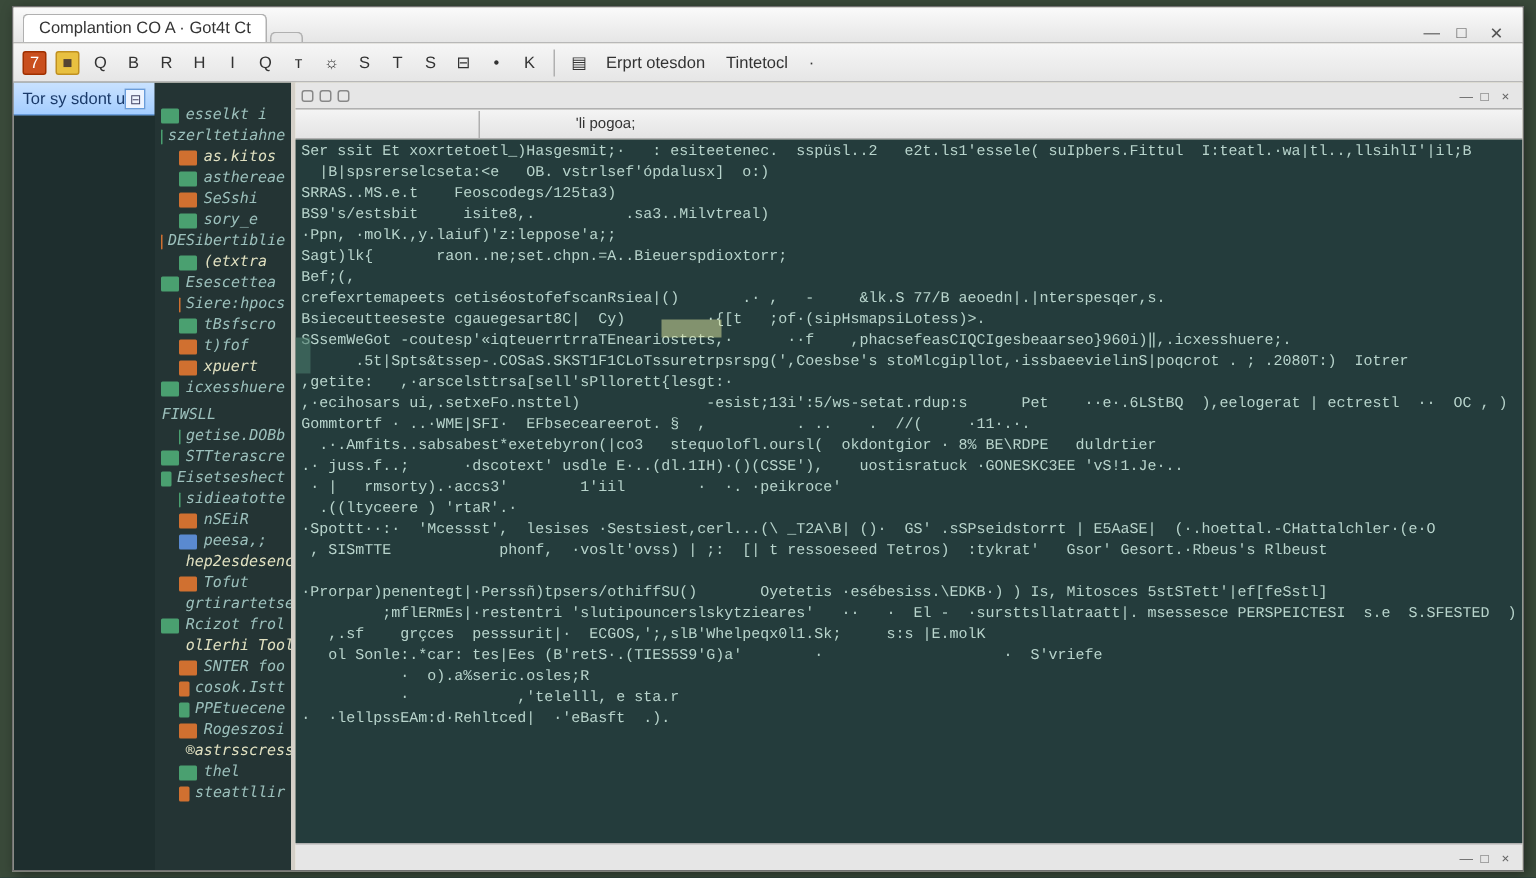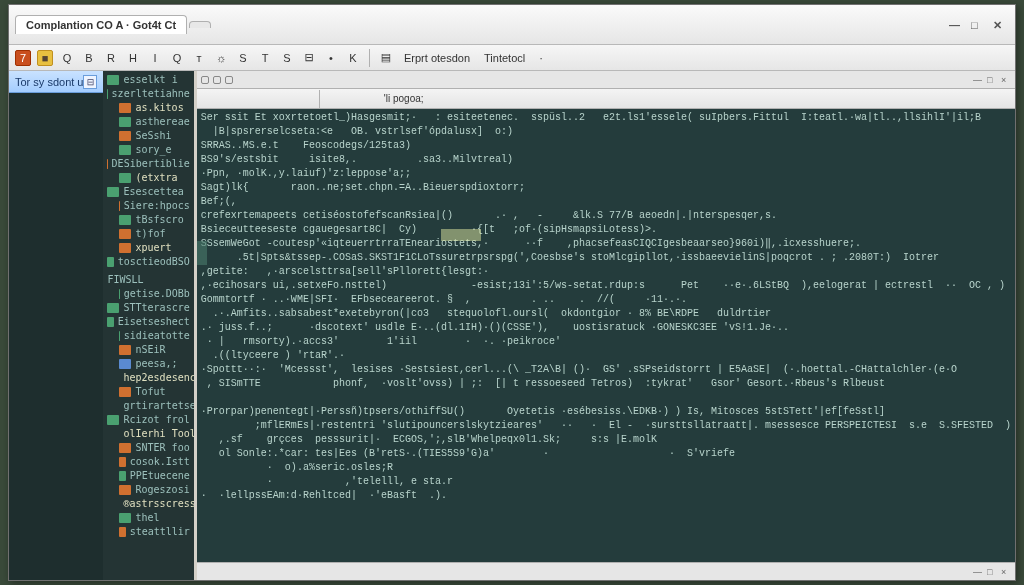--- a/index.html
+++ b/index.html
@@ -12,23 +12,23 @@
 }
 .window {
   position: absolute; left: 8px; top: 4px;
   width: 1008px; height: 577px;
   background: #ece9d8;
   border: 1px solid #707070;
   box-shadow: 2px 2px 8px rgba(0,0,0,.4);
   display: flex; flex-direction: column;
 }
 .titlebar {
-  height: 40px; background: linear-gradient(#fafafa,#e6e6e6);
+  height: 24px; background: linear-gradient(#fafafa,#e6e6e6);
   border-bottom: 1px solid #b8b8b8;
-  display: flex; align-items: center; padding: 0 6px; font-weight: bold;
+  display: flex; align-items: flex-end; padding: 0 6px;
 }
 .tab {
   background: #fff; border: 1px solid #b0b0b0; border-bottom: none;
   border-radius: 4px 4px 0 0; padding: 3px 10px; margin-right: 2px;
   font-size: 11px; color: #333;
 }
 .tab.inactive { background: #e8e8e8; color: #777; }
 .winctrl { margin-left: auto; display: flex; gap: 10px; padding-right: 4px; }
 .winctrl span { width: 12px; height: 12px; color: #555; font-size: 11px; cursor: default; }
 .toolbar {
@@ -53,21 +53,22 @@
 .side-head {
   height: 22px; background: linear-gradient(#c9e2ff,#a4cdff);
   border-bottom: 1px solid #6a9ddb;
   display: flex; align-items: center; padding: 0 6px;
   color: #1a3a6a; font-size: 11px;
 }
 .side-head .sp { margin-left: auto; width: 14px; height: 14px; background: #eef4ff; border: 1px solid #6a9ddb; font-size: 9px; text-align: center; line-height: 12px; color: #446; }
 .tree {
   flex: 1; background: #243434; overflow: auto;
   font-family: Consolas, monospace; font-size: 10px; line-height: 14px;
-  padding: 2px 2px;
+  padding: 15px 2px;
+  font-style: italic;
 }
 .tnode { display: flex; align-items: center; gap: 4px; padding: 0 2px; white-space: nowrap; }
 .ticon { width: 12px; height: 10px; display: inline-block; border-radius: 1px; }
 .ticon.a { background: #d07030; }
 .ticon.b { background: #4aa070; }
 .ticon.c { background: #5a8ad0; }
 .tnode .lbl { color: #9cc0bc; }
 .tnode .lbl.hl { color: #e0e0c0; }
 .tnode.d1 { padding-left: 14px; }
 .tree .sec { color: #6a8a86; margin-top: 4px; }
@@ -196,21 +197,21 @@
           <div class="tnode d1">
             <span class="ticon a"></span>
             <span class="lbl">t)fof</span>
           </div>
           <div class="tnode d1">
             <span class="ticon a"></span>
             <span class="lbl hl">xpuert</span>
           </div>
           <div class="tnode d0">
             <span class="ticon b"></span>
-            <span class="lbl">tosctieodBSO</span>
+            <span class="lbl">icxesshuere</span>
           </div>
           <div class="tnode d0 sec">
             <span class="lbl">FIWSLL</span>
           </div>
           <div class="tnode d1">
             <span class="ticon b"></span>
             <span class="lbl">getise.DOBb</span>
           </div>
           <div class="tnode d0">
             <span class="ticon b"></span>

